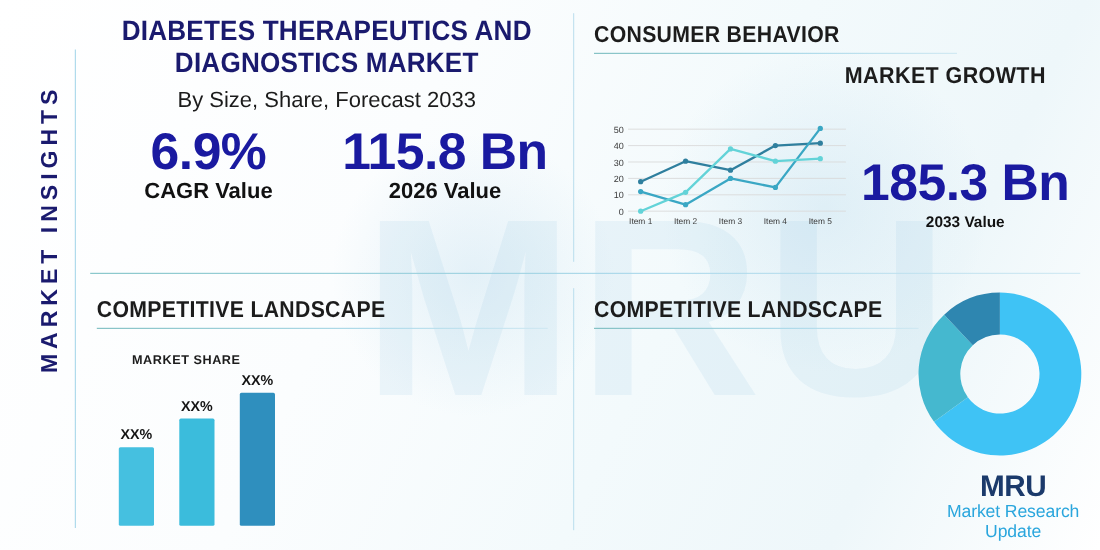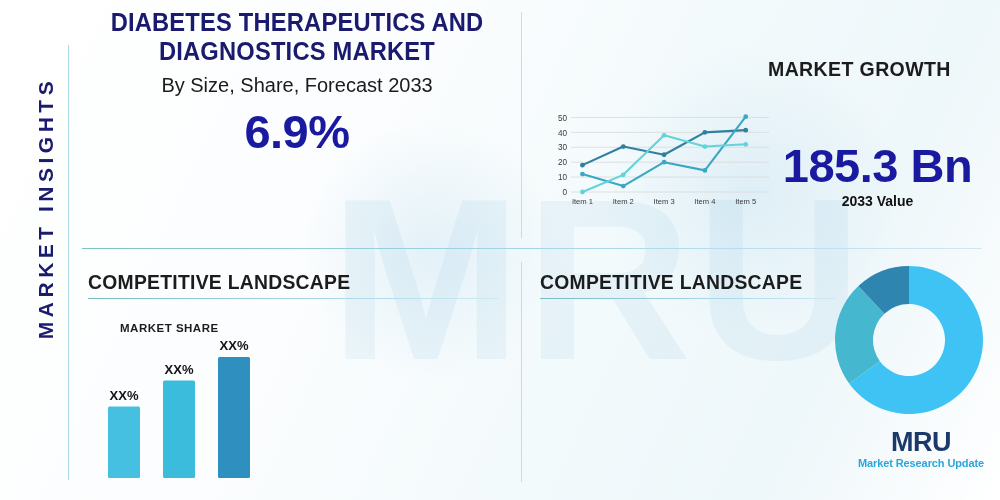--- a/index.html
+++ b/index.html
@@ -72,21 +72,21 @@
     background: #bfe0ef;
   }
   .v-divider-bottom {
     position: absolute;
     left: 521px; top: 262px;
     width: 1px; height: 220px;
     background: #bfe0ef;
   }
 
   
-  .hdr { position: absolute; left: 82px; top: 8px; width: 430px; text-align: center; }
+  .hdr { position: absolute; left: 82px; top: 14px; width: 430px; text-align: center; }
   .hdr h1 {
     font-size: 25.5px;
     line-height: 29px;
     font-weight: 700;
     color: #1a1a6e;
     letter-spacing: .2px;
     font-stretch: condensed;
     transform: scaleX(0.93);
   }
   .hdr .sub {
@@ -192,21 +192,21 @@
   .donut-wrap { position: absolute; left: 833px; top: 264px; width: 152px; height: 152px; }
   .logo {
     position: absolute; left: 857px; top: 428px;
     width: 128px; text-align: center;
   }
   .logo .mru {
     font-size: 27px; font-weight: 700; color: #1b3a6b; letter-spacing: -.5px;
     line-height: 28px;
   }
   .logo .tag {
-    font-size: 11px; font-weight: 700; color: #2aa6dd; letter-spacing: -.1px;
+    font-size: 16px; font-weight: 400; color: #2aa6dd; letter-spacing: -.1px;
     margin-top: 1px;
   }
 </style>
 </head>
 <body>
 
 <div id="root">
 
   <div class="wm-blob" style="left:300px;top:120px;width:260px;height:260px;"></div>
   <div class="wm-blob" style="left:600px;top:40px;width:300px;height:300px;"></div>
@@ -218,24 +218,33 @@
   <div class="h-divider"></div>
   <div class="v-divider-top"></div>
   <div class="v-divider-bottom"></div>
 
   <div class="hdr">
     <h1>DIABETES THERAPEUTICS AND DIAGNOSTICS MARKET</h1>
     <div class="sub">By Size, Share, Forecast 2033</div>
     <div class="stats">
       <div class="stat">
         <div class="big">6.9%</div>
+        <div class="cap">CAGR Value</div>
+      </div>
+      <div class="stat">
+        <div class="big">115.8 Bn</div>
+        <div class="cap">2026 Value</div>
       </div>
     </div>
   </div>
 
+  <div class="cb">
+    <div class="sect-title">CONSUMER BEHAVIOR</div>
+    <div class="sect-rule"></div>
+  </div>
 
   <div class="mg-title">MARKET GROWTH</div>
   <div class="mg-val">
     <div class="big">185.3 Bn</div>
     <div class="cap">2033 Value</div>
   </div>
 
   <svg class="linechart" viewBox="0 0 230 115">
     <g id="lc-grid">
         <line x1="28" x2="226" y1="92" y2="92" stroke="#d9d9d9" stroke-width="0.8"></line>

